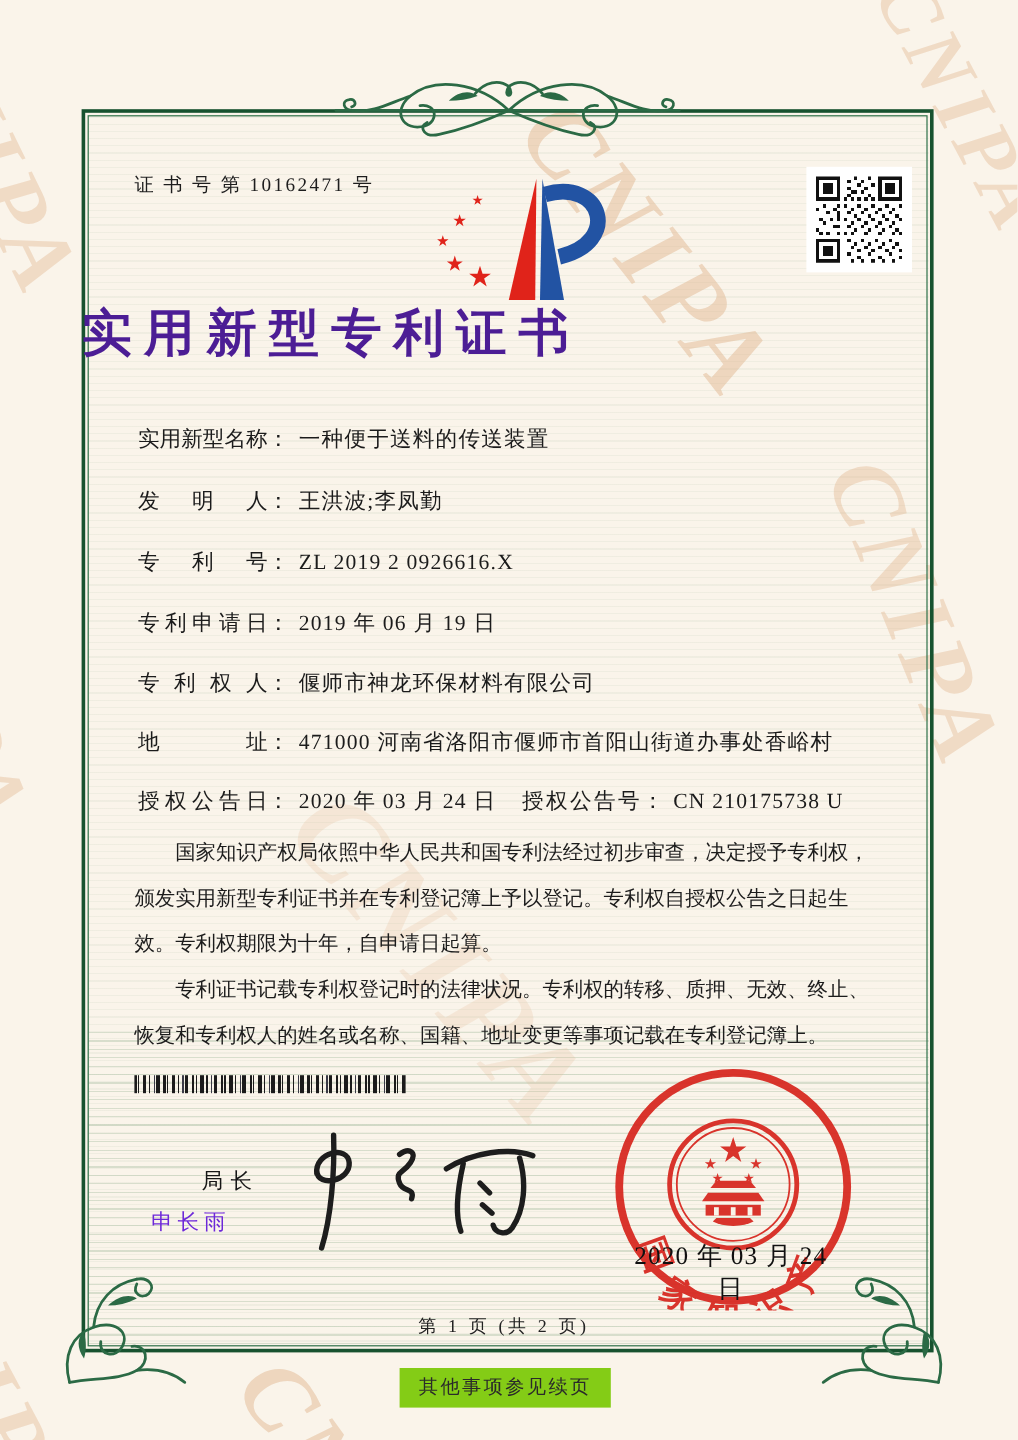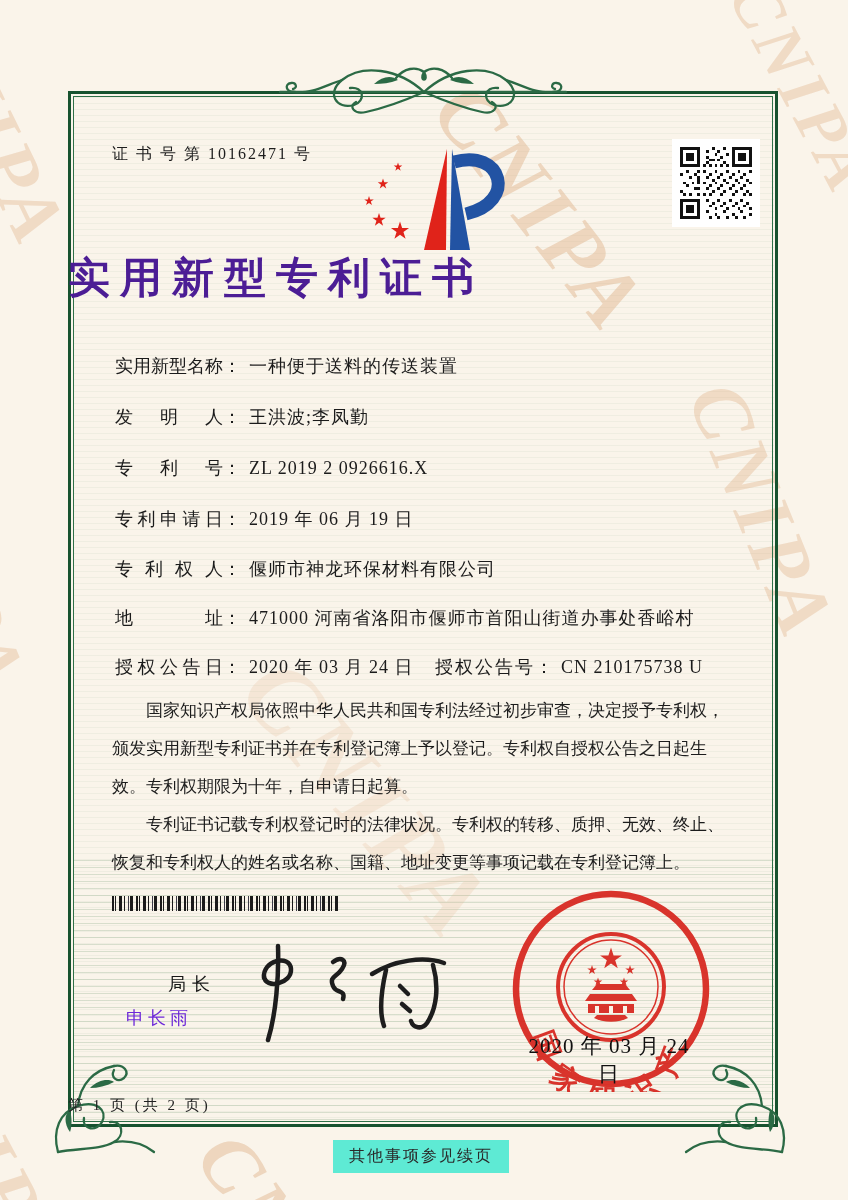--- a/index.html
+++ b/index.html
@@ -47,24 +47,24 @@
       #1b1b1b 18px 21px,transparent 21px 24px);}
 
   .sig-role{position:absolute;left:126px;top:972px;font-size:18px;letter-spacing:6px;color:#161616;margin-left:42px;}
   .sig-name{position:absolute;left:126px;top:1006px;font-size:18px;letter-spacing:4px;color:#6d28d9;}
   .sig-art{position:absolute;left:238px;top:936px;}
 
   .seal{position:absolute;left:508px;top:886px;opacity:.93;}
   .seal-date{position:absolute;left:516px;top:1032px;width:186px;text-align:center;
              font-size:21px;letter-spacing:1px;color:#101010;z-index:6;}
 
-  .pagenum{position:absolute;left:68px;top:1096px;width:704px;
+  .pagenum{position:absolute;left:68px;top:1096px;width:704px;text-align:center;
            font-size:15px;letter-spacing:3px;color:#222;}
 
-  .note{position:absolute;left:333px;top:1140px;background:#5eead4;padding:6px 16px;
+  .note{position:absolute;left:333px;top:1140px;background:#84cc16;padding:6px 16px;
         font-size:16px;letter-spacing:2px;color:#2a2a2a;}
 
   .qr-pad{position:absolute;left:672px;top:139px;width:88px;height:88px;background:#fff;}
   .qr-pad svg{position:absolute;left:8px;top:8px;}
 
   .logo{position:absolute;left:350px;top:140px;}
 
   .orn-top{position:absolute;left:278px;top:56px;}
   .orn-bl{position:absolute;left:50px;top:1054px;}
   .orn-br{position:absolute;left:672px;top:1054px;}

